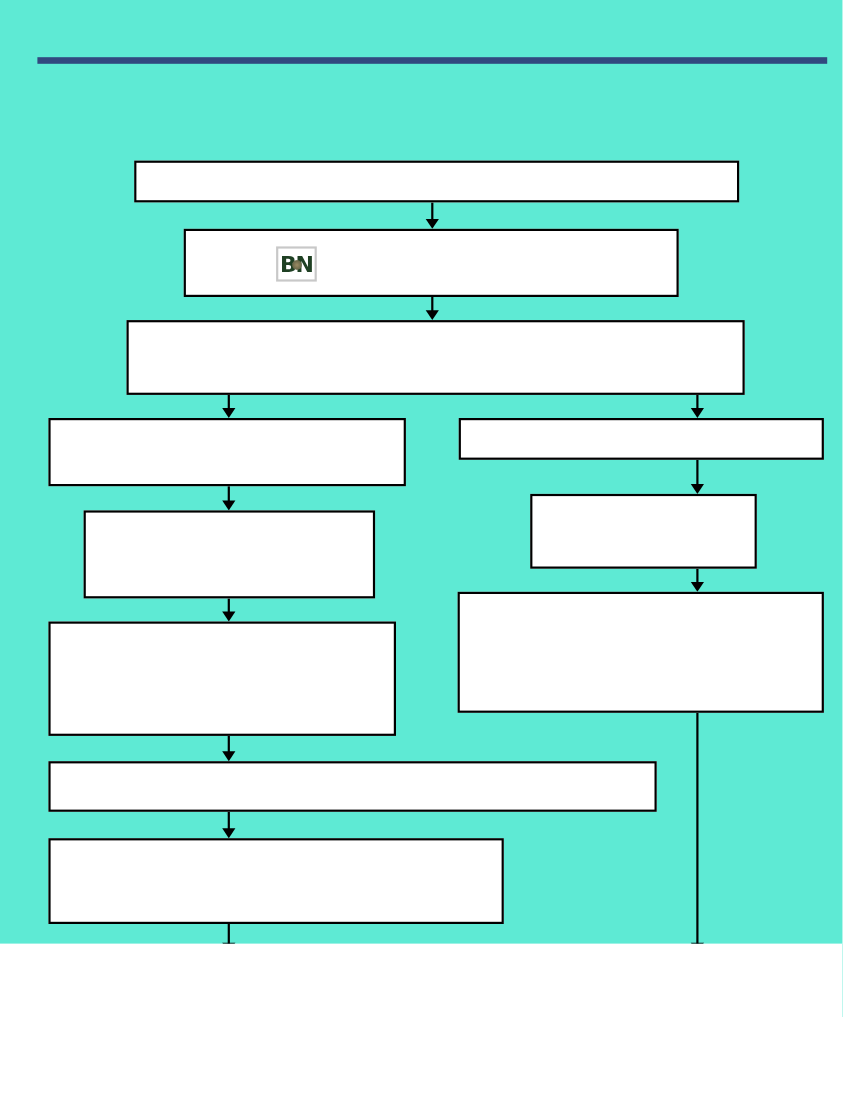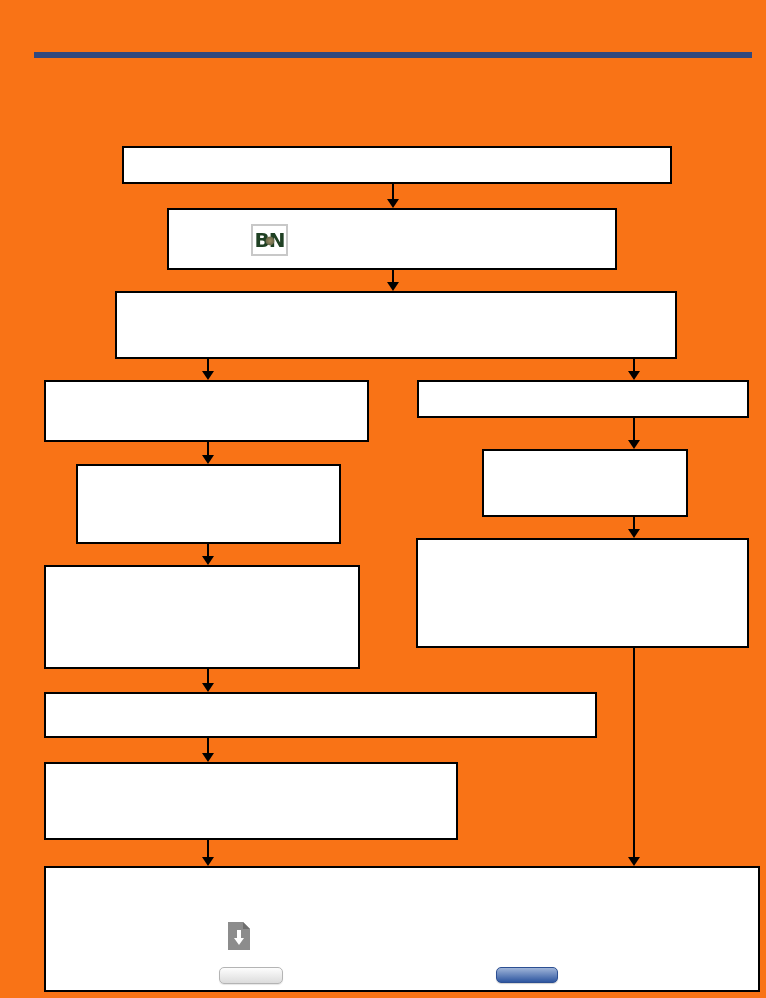--- a/index.html
+++ b/index.html
@@ -106,21 +106,21 @@
   }
   .btn-primary {
     background: linear-gradient(to bottom, #9fb4d8 0%, #5e81bd 45%, #3f64a8 55%, #2e56a0 100%);
     border: 1px solid #2c4f92;
     box-shadow: 0 1px 1px rgba(0,0,0,0.18);
   }
 </style>
 </head>
 <body>
 
-<div id="page" style="width: 766px; height: 998px; background: #f97316;">
+<div id="page" style="width: 766px; height: 858px; background: #5eead4;">
 
   <div class="header-rule" id="header-rule" style="left: 34px; top: 52px; width: 718px; height: 6px; background: rgb(49, 73, 127);"></div>
 
   <div id="connectors-layer">
       <div class="conn" style="left: 392px; top: 184px; width: 2px; height: 24px;">
         <div class="stem" style="height: 16px; background: rgb(0, 0, 0);"></div>
         <div class="head" style="top: 15px; border-top-color: rgb(0, 0, 0);"></div>
       </div>
       <div class="conn" style="left: 392px; top: 270px; width: 2px; height: 21px;">
         <div class="stem" style="height: 13px; background: rgb(0, 0, 0);"></div>

